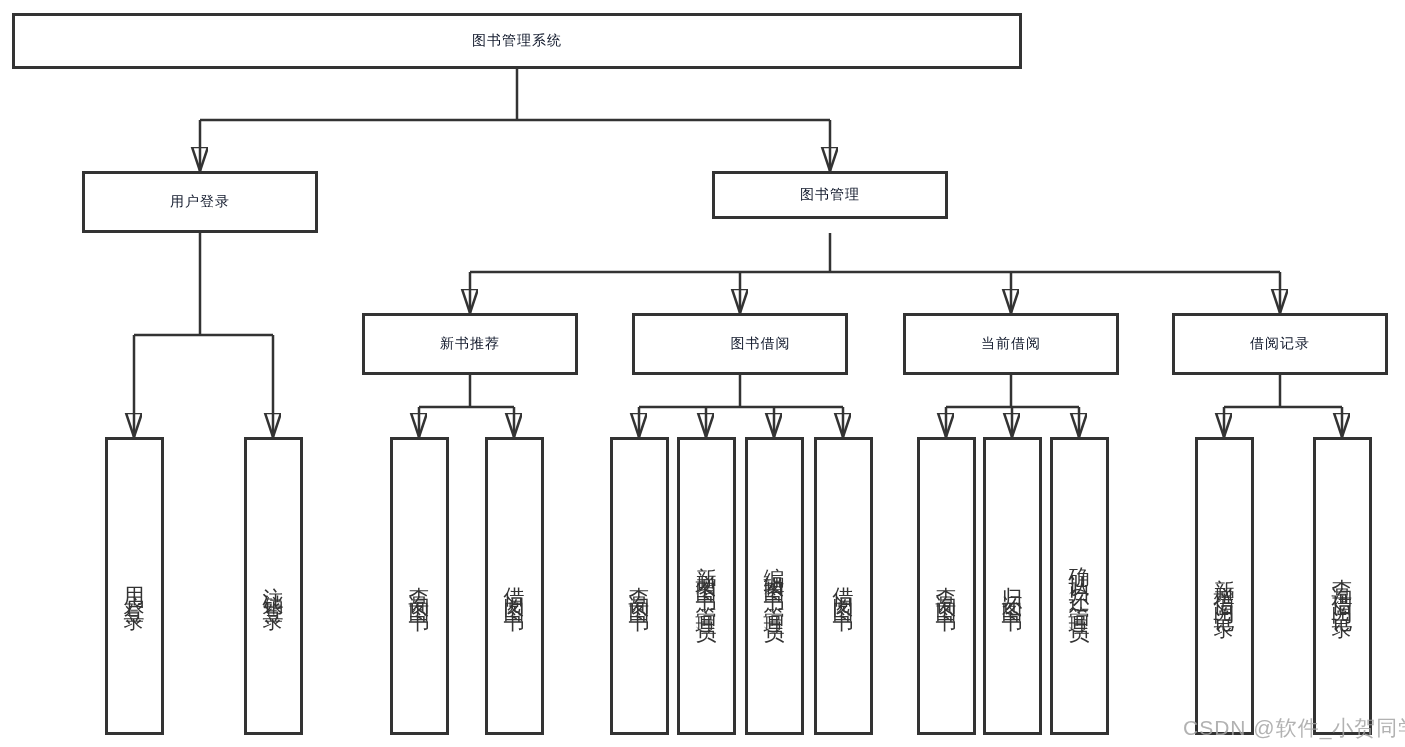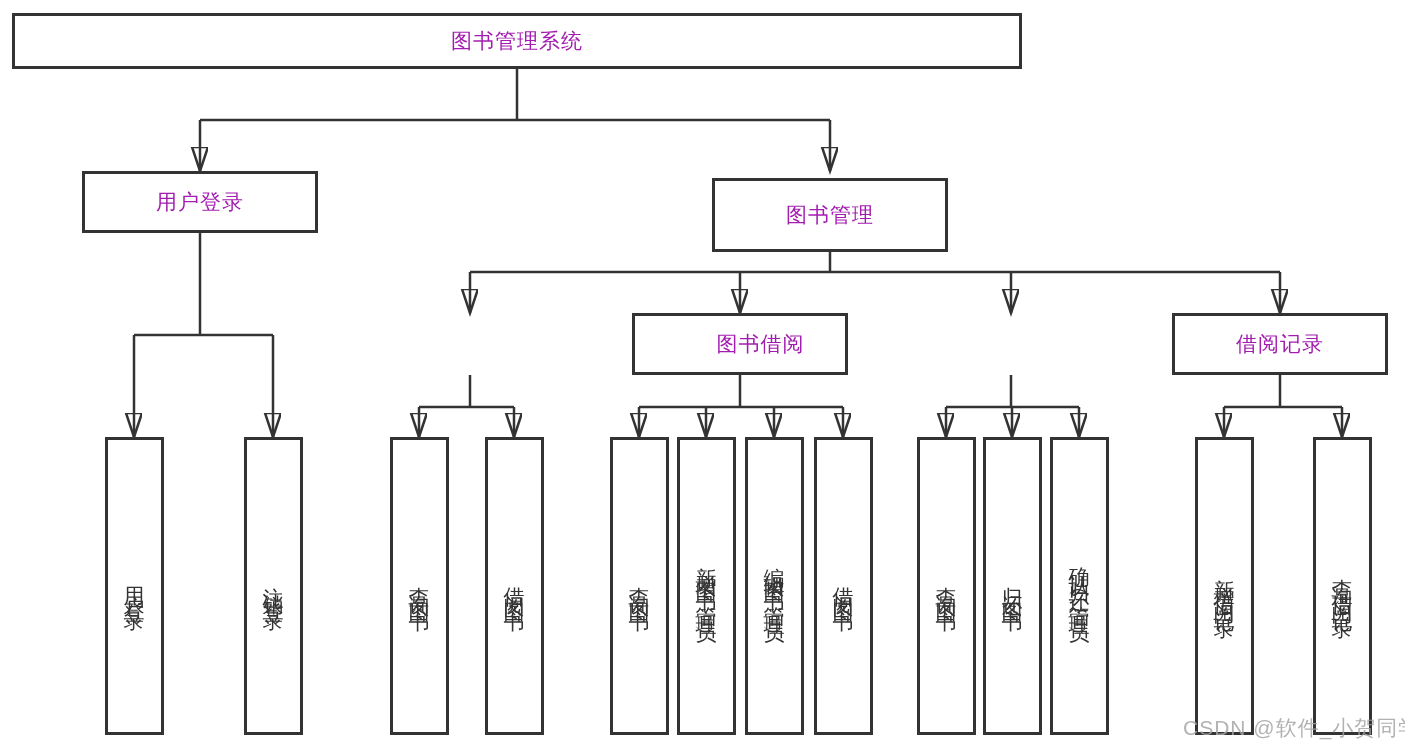--- a/index.html
+++ b/index.html
@@ -33,36 +33,36 @@
   .node {
     position: absolute;
     box-sizing: border-box;
     background: #ffffff;
     border: 3px solid #333333;
     display: flex;
     align-items: center;
     justify-content: center;
   }
   .node-h span {
-    font-size: 21px;
+    font-size: 14px;
     letter-spacing: 1px;
-    color: #a21caf;
+    color: #0f172a;
     white-space: nowrap;
   }
   .node-v span {
     writing-mode: vertical-rl;
     text-orientation: mixed;
     font-size: 21px;
     letter-spacing: 8px;
     color: #333333;
     line-height: 1;
   }
   .root-node   { left: 12px;  top: 13px;  width: 1010px; height: 56px; }
   .lvl1-a      { left: 82px;  top: 171px; width: 236px;  height: 62px; }
-  .lvl1-b      { left: 712px; top: 171px; width: 236px;  height: 74px; margin-top: 7px; }
+  .lvl1-b      { left: 712px; top: 171px; width: 236px;  height: 48px; }
   .lvl2        { top: 313px;  width: 216px; height: 62px; }
   .lvl2-a      { left: 362px; }
   .lvl2-b      { left: 632px; padding-left: 41px; }
   .lvl2-c      { left: 903px; }
   .lvl2-d      { left: 1172px; }
   .leaf        { top: 437px; width: 59px; height: 298px; }
   .leaf-1  { left: 105px; }
   .leaf-2  { left: 244px; }
   .leaf-3  { left: 390px; }
   .leaf-4  { left: 485px; }
@@ -143,23 +143,29 @@
     <span>图书管理系统</span>
   </div>
 
   <div class="node node-h lvl1-a">
     <span>用户登录</span>
   </div>
   <div class="node node-h lvl1-b">
     <span>图书管理</span>
   </div>
 
+  <div class="node node-h lvl2 lvl2-a">
+    <span>新书推荐</span>
+  </div>
   <div class="node node-h lvl2 lvl2-b">
     <span>图书借阅</span>
   </div>
+  <div class="node node-h lvl2 lvl2-c">
+    <span>当前借阅</span>
+  </div>
   <div class="node node-h lvl2 lvl2-d">
     <span>借阅记录</span>
   </div>
 
   <div class="node node-v leaf leaf-1">
     <span>用户登录</span>
   </div>
   <div class="node node-v leaf leaf-2">
     <span>注销登录</span>
   </div>

